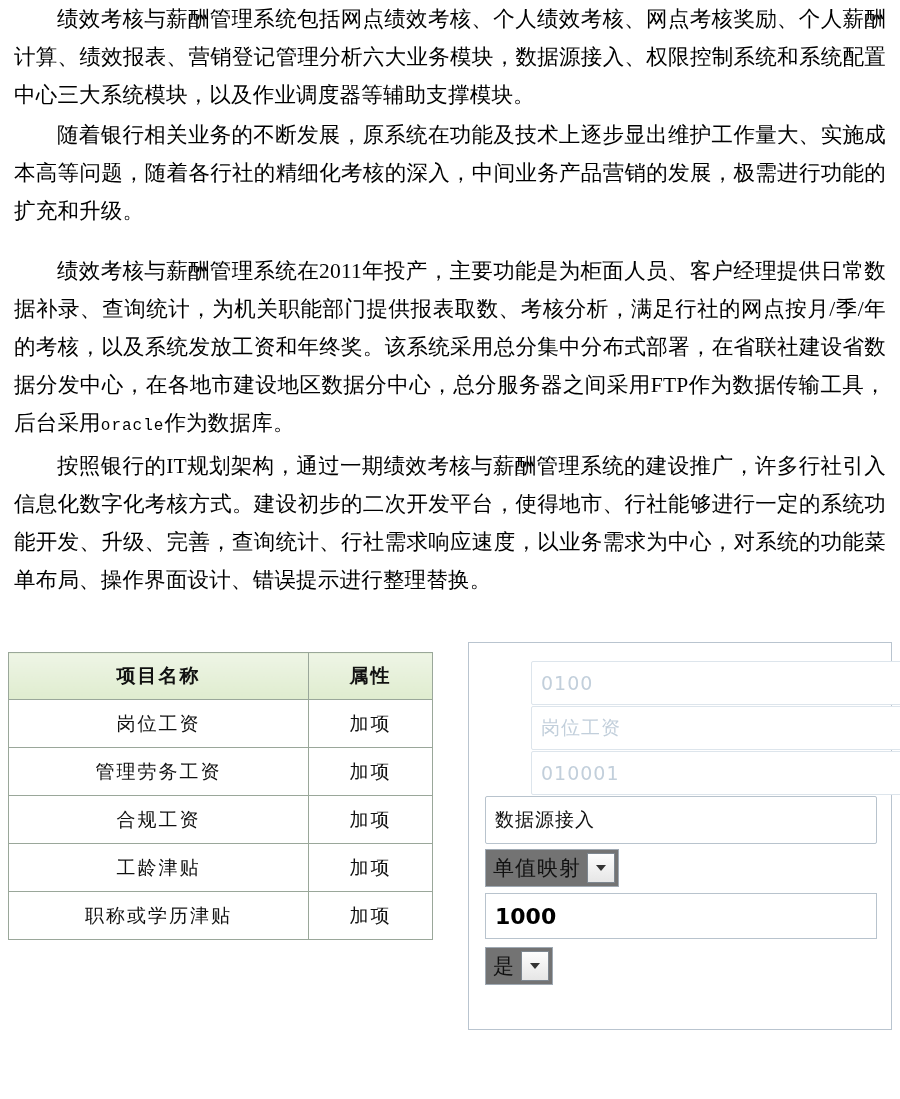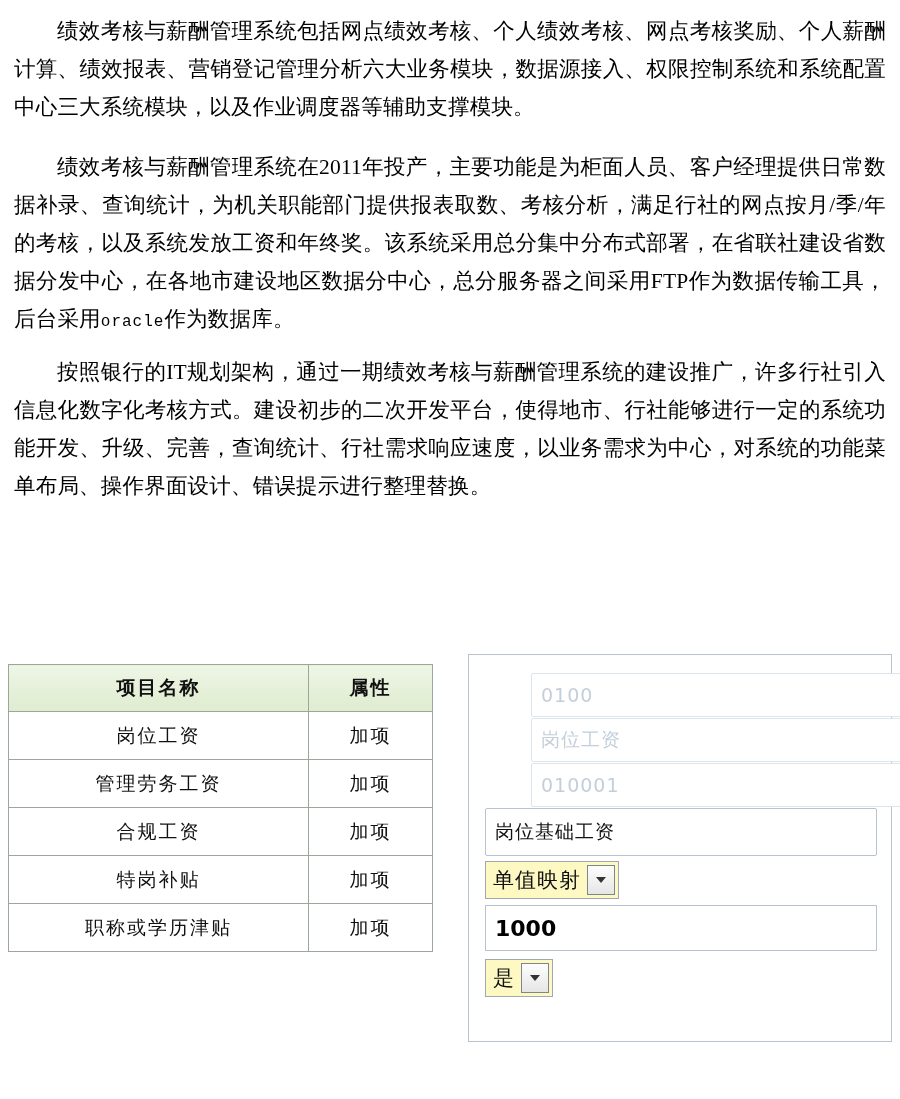--- a/index.html
+++ b/index.html
@@ -21,21 +21,21 @@
     position: relative;
     box-sizing: border-box;
     padding: 0 14px;
   }
   .para {
     font-size: 21.5px;
     line-height: 38px;
     text-align: justify;
     text-justify: inter-ideograph;
     text-indent: 2em;
-    margin: 12px 0 2px 0;
+    margin: 0 0 2px 0;
     letter-spacing: 0.2px;
   }
   .para.gap-before {
     margin-top: 22px;
   }
   .para .mono {
     font-family: "Liberation Mono", "DejaVu Sans Mono", monospace;
     letter-spacing: 1px;
     font-size: 16px;
   }
@@ -123,21 +123,21 @@
   .sel-row {
     display: flex;
     align-items: center;
     height: 46px;
     margin-bottom: 2px;
   }
   .select {
     display: inline-flex;
     align-items: center;
     border: 1px solid #9fa9b3;
-    background: #fef9c3;
+    background: #737373;
     height: 36px;
     padding: 0 0 0 7px;
     font-size: 21px;
     font-family: "DejaVu Sans", "Liberation Sans", sans-serif;
     color: #111;
     letter-spacing: 1px;
   }
   .select .caret-box {
     width: 26px;
     height: 28px;
@@ -169,20 +169,21 @@
     font-weight: bold;
   }
 </style>
 </head>
 <body>
 
 <div class="page">
 
   <p class="para">绩效考核与薪酬管理系统包括网点绩效考核、个人绩效考核、网点考核奖励、个人薪酬计算、绩效报表、营销登记管理分析六大业务模块，数据源接入、权限控制系统和系统配置中心三大系统模块，以及作业调度器等辅助支撑模块。</p>
 
+  <p class="para">随着银行相关业务的不断发展，原系统在功能及技术上逐步显出维护工作量大、实施成本高等问题，随着各行社的精细化考核的深入，中间业务产品营销的发展，极需进行功能的扩充和升级。</p>
 
   <p class="para gap-before"><span>绩效考核与薪酬管理系统在2011年投产，主要功能是为柜面人员、客户经理提供日常数据补录、查询统计，为机关职能部门提供报表取数、考核分析，满足行社的网点按月/季/年的考核，以及系统发放工资和年终奖。该系统采用总分集中分布式部署，在省联社建设省数据分发中心，在各地市建设地区数据分中心，总分服务器之间采用FTP作为数据传输工具，后台采用</span><span class="mono">oracle</span><span>作为数据库。</span></p>
 
   <p class="para">按照银行的IT规划架构，通过一期绩效考核与薪酬管理系统的建设推广，许多行社引入信息化数字化考核方式。建设初步的二次开发平台，使得地市、行社能够进行一定的系统功能开发、升级、完善，查询统计、行社需求响应速度，以业务需求为中心，对系统的功能菜单布局、操作界面设计、错误提示进行整理替换。</p>
 
   <div class="figure-row">
 
     <div class="tbl-wrap">
       <table class="items">
         <colgroup>
@@ -202,36 +203,36 @@
           </tr>
           <tr>
             <td>管理劳务工资</td>
             <td class="attr">加项</td>
           </tr>
           <tr>
             <td>合规工资</td>
             <td class="attr">加项</td>
           </tr>
           <tr>
-            <td>特岗补贴</td>
+            <td>工龄津贴</td>
             <td class="attr">加项</td>
           </tr>
           <tr>
             <td>职称或学历津贴</td>
             <td class="attr">加项</td>
           </tr>
         </tbody>
       </table>
     </div>
 
     <div class="form-panel">
       <div class="fld ghost">0100</div>
       <div class="fld ghost">岗位工资</div>
       <div class="fld ghost">010001</div>
-      <div class="fld plain tall">岗位基础工资</div>
+      <div class="fld plain tall">数据源接入</div>
 
       <div class="sel-row">
         <div class="select">
           <span>单值映射</span>
           <span class="caret-box">
               <span class="caret"></span>
             </span>
         </div>
       </div>
 

